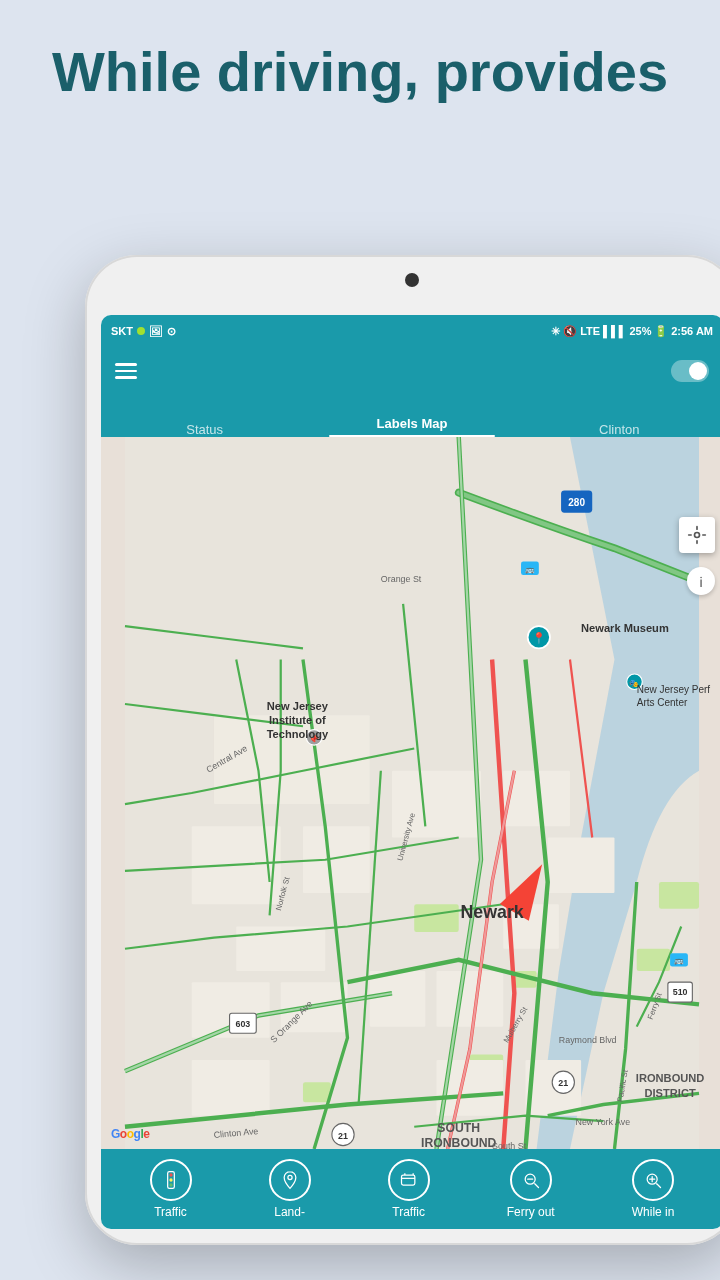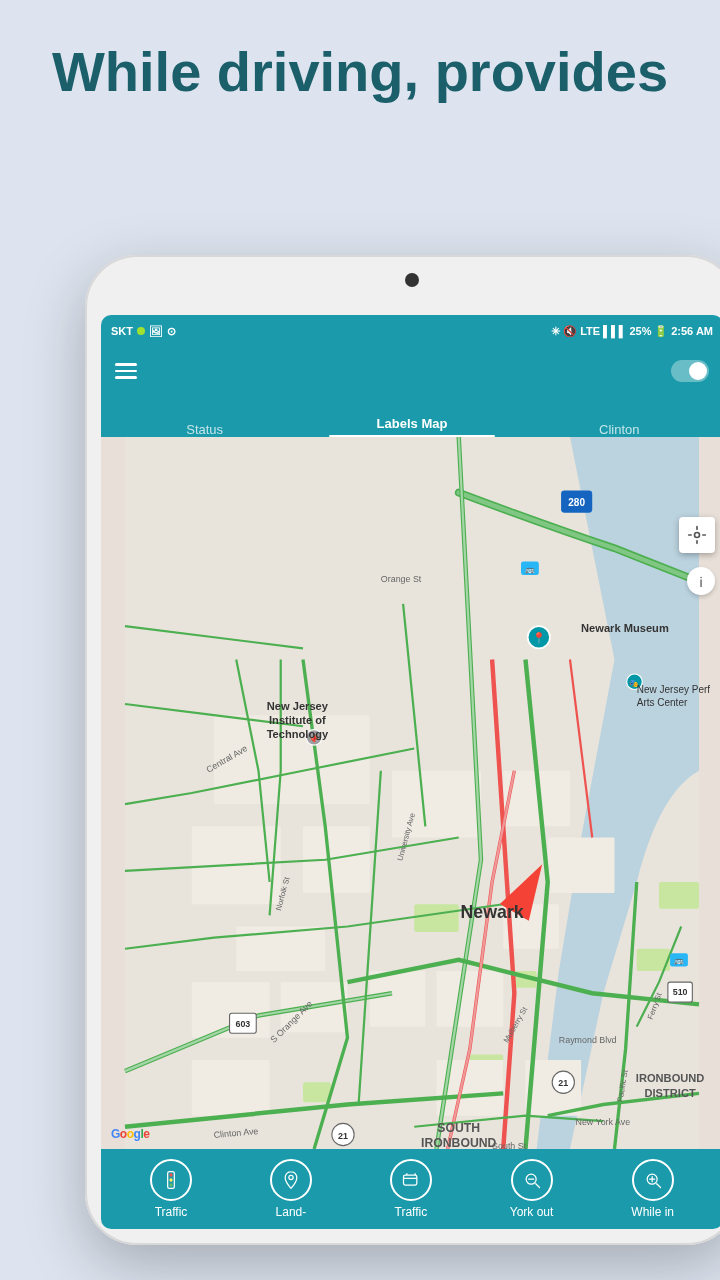--- a/index.html
+++ b/index.html
@@ -513,21 +513,21 @@
         <span class="nav-label">Traffic</span>
       </div>
       <div class="nav-item">
         <div class="nav-icon">
           <svg width="20" height="20" viewBox="0 0 24 24" fill="none">
             <circle cx="11" cy="11" r="6" stroke="white" stroke-width="1.5"></circle>
             <line x1="16.5" y1="16.5" x2="21" y2="21" stroke="white" stroke-width="1.5" stroke-linecap="round"></line>
             <line x1="8" y1="11" x2="14" y2="11" stroke="white" stroke-width="1.5" stroke-linecap="round"></line>
           </svg>
         </div>
-        <span class="nav-label">York out</span>
+        <span class="nav-label">Ferry out</span>
       </div>
       <div class="nav-item">
         <div class="nav-icon">
           <svg width="20" height="20" viewBox="0 0 24 24" fill="none">
             <circle cx="11" cy="11" r="6" stroke="white" stroke-width="1.5"></circle>
             <line x1="16.5" y1="16.5" x2="21" y2="21" stroke="white" stroke-width="1.5" stroke-linecap="round"></line>
             <line x1="8" y1="11" x2="14" y2="11" stroke="white" stroke-width="1.5" stroke-linecap="round"></line>
             <line x1="11" y1="8" x2="11" y2="14" stroke="white" stroke-width="1.5" stroke-linecap="round"></line>
           </svg>
         </div>

